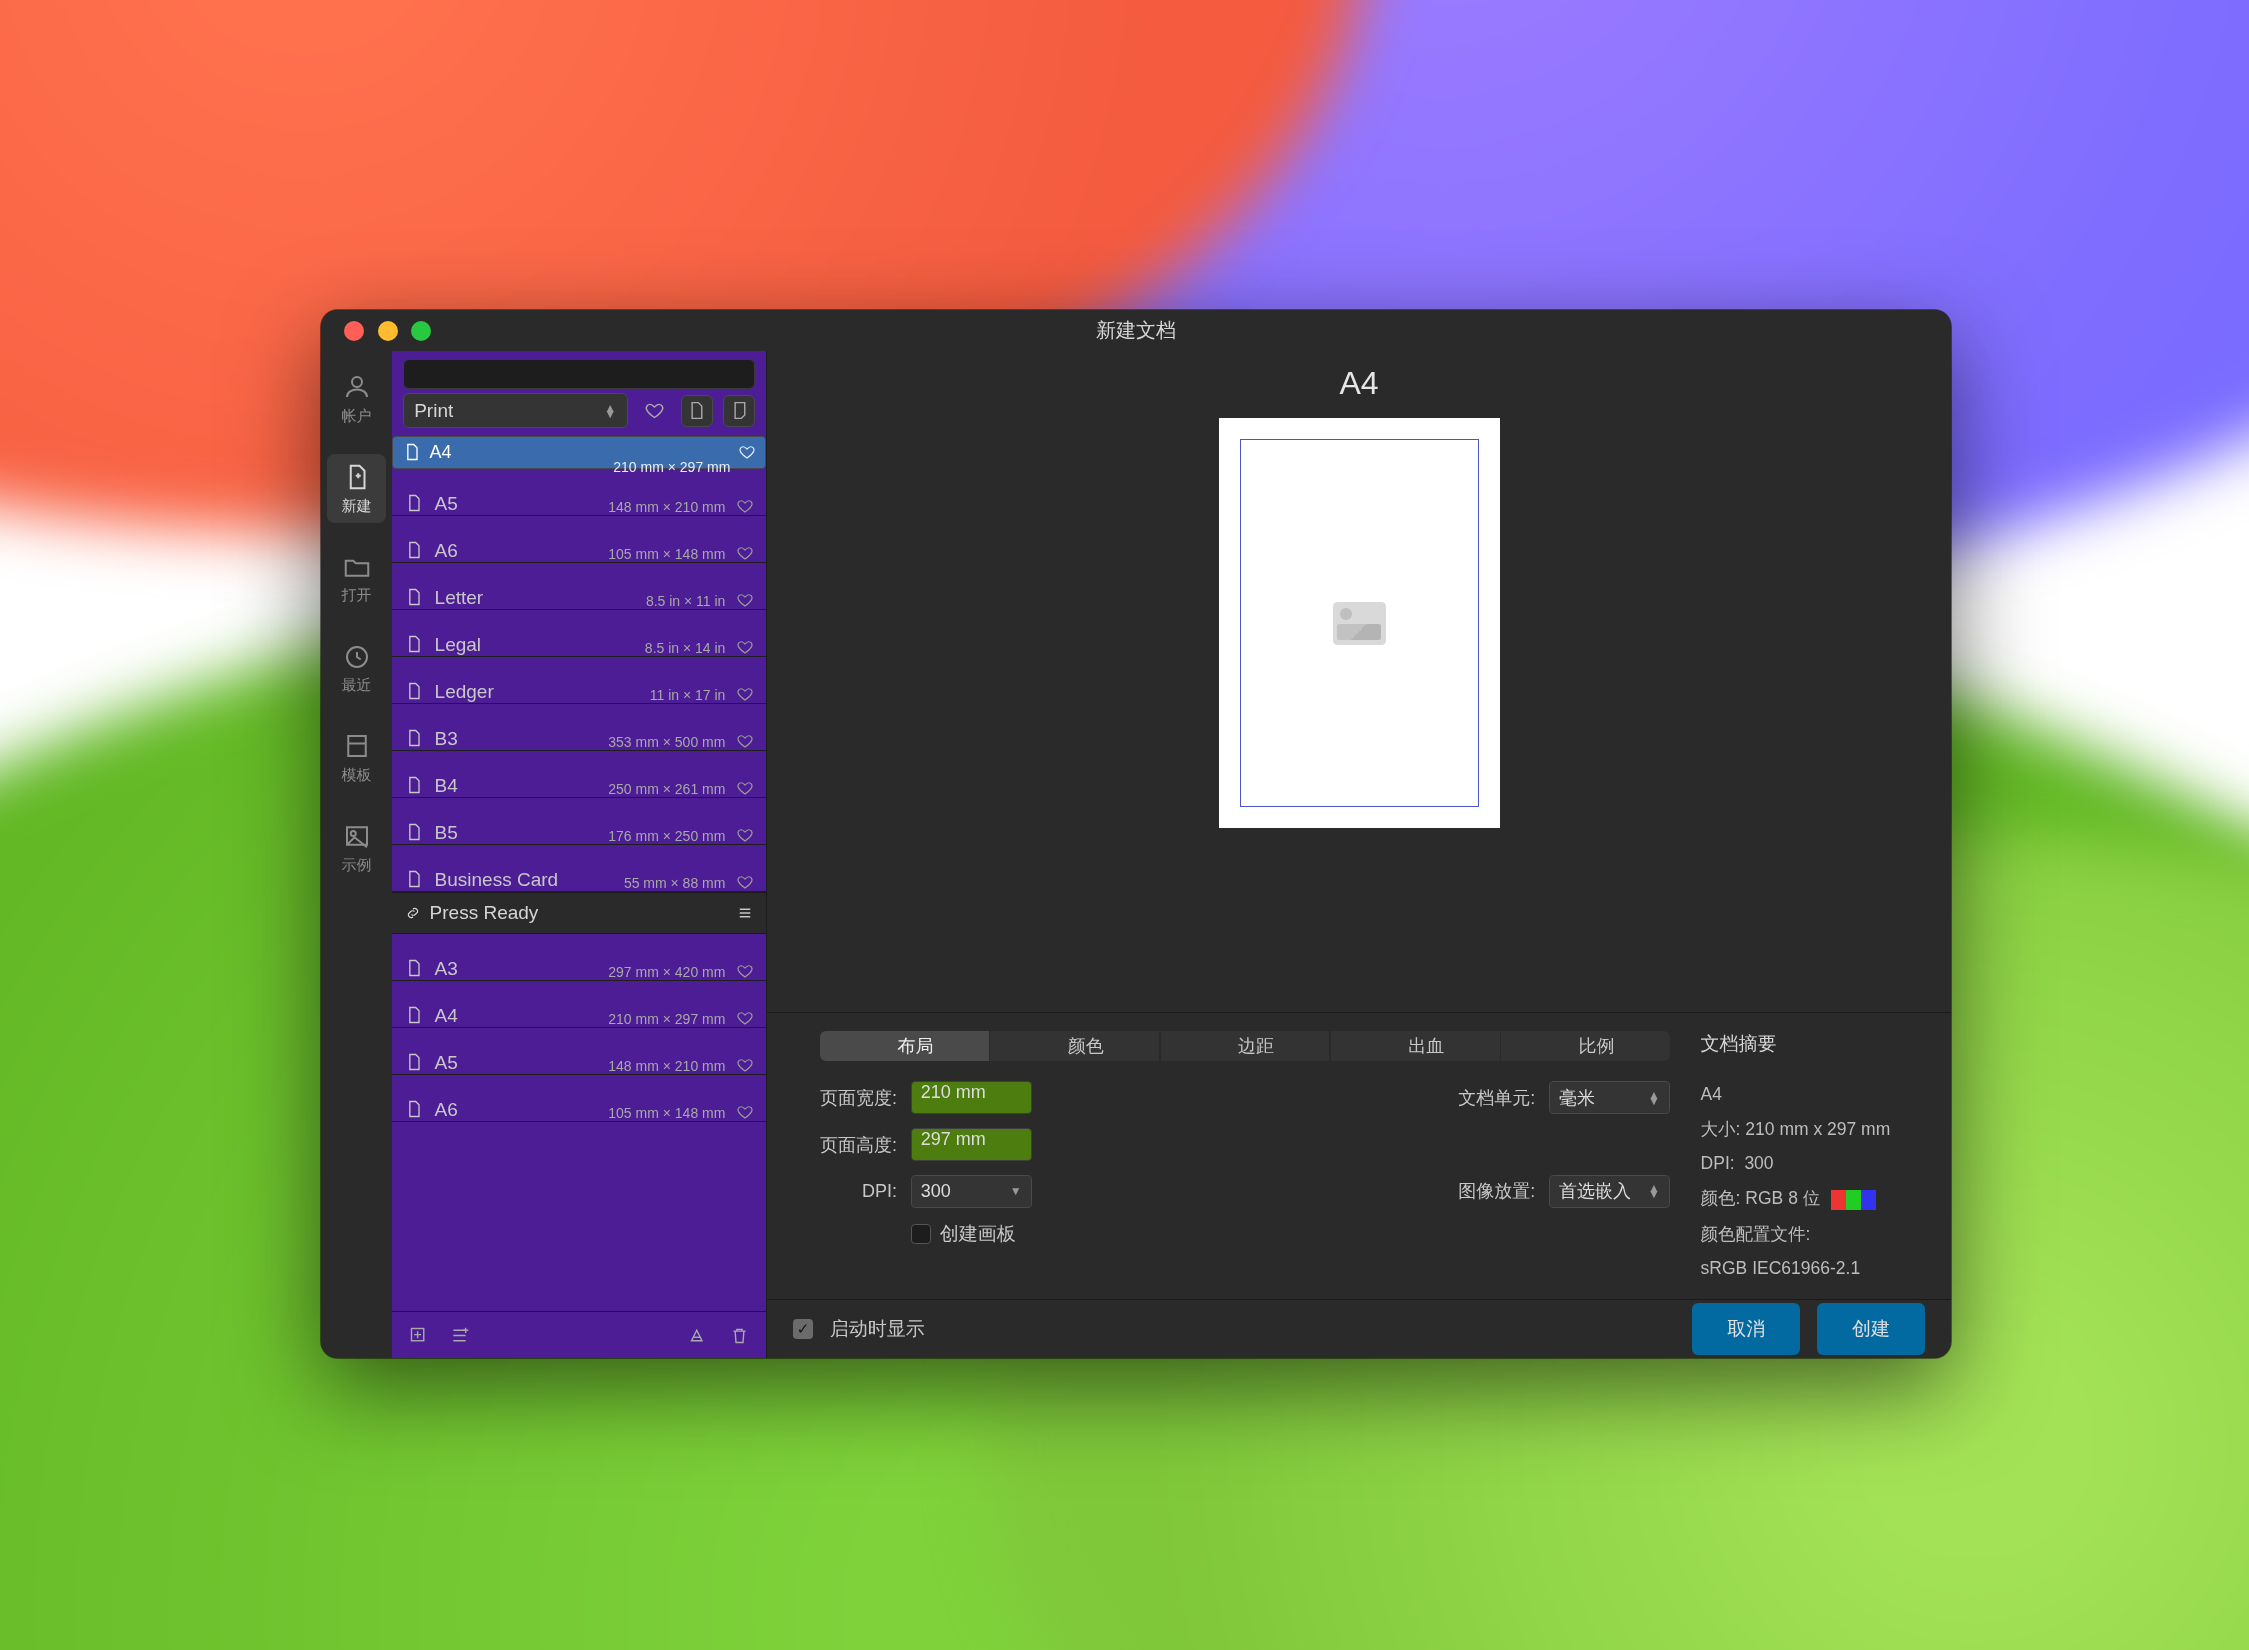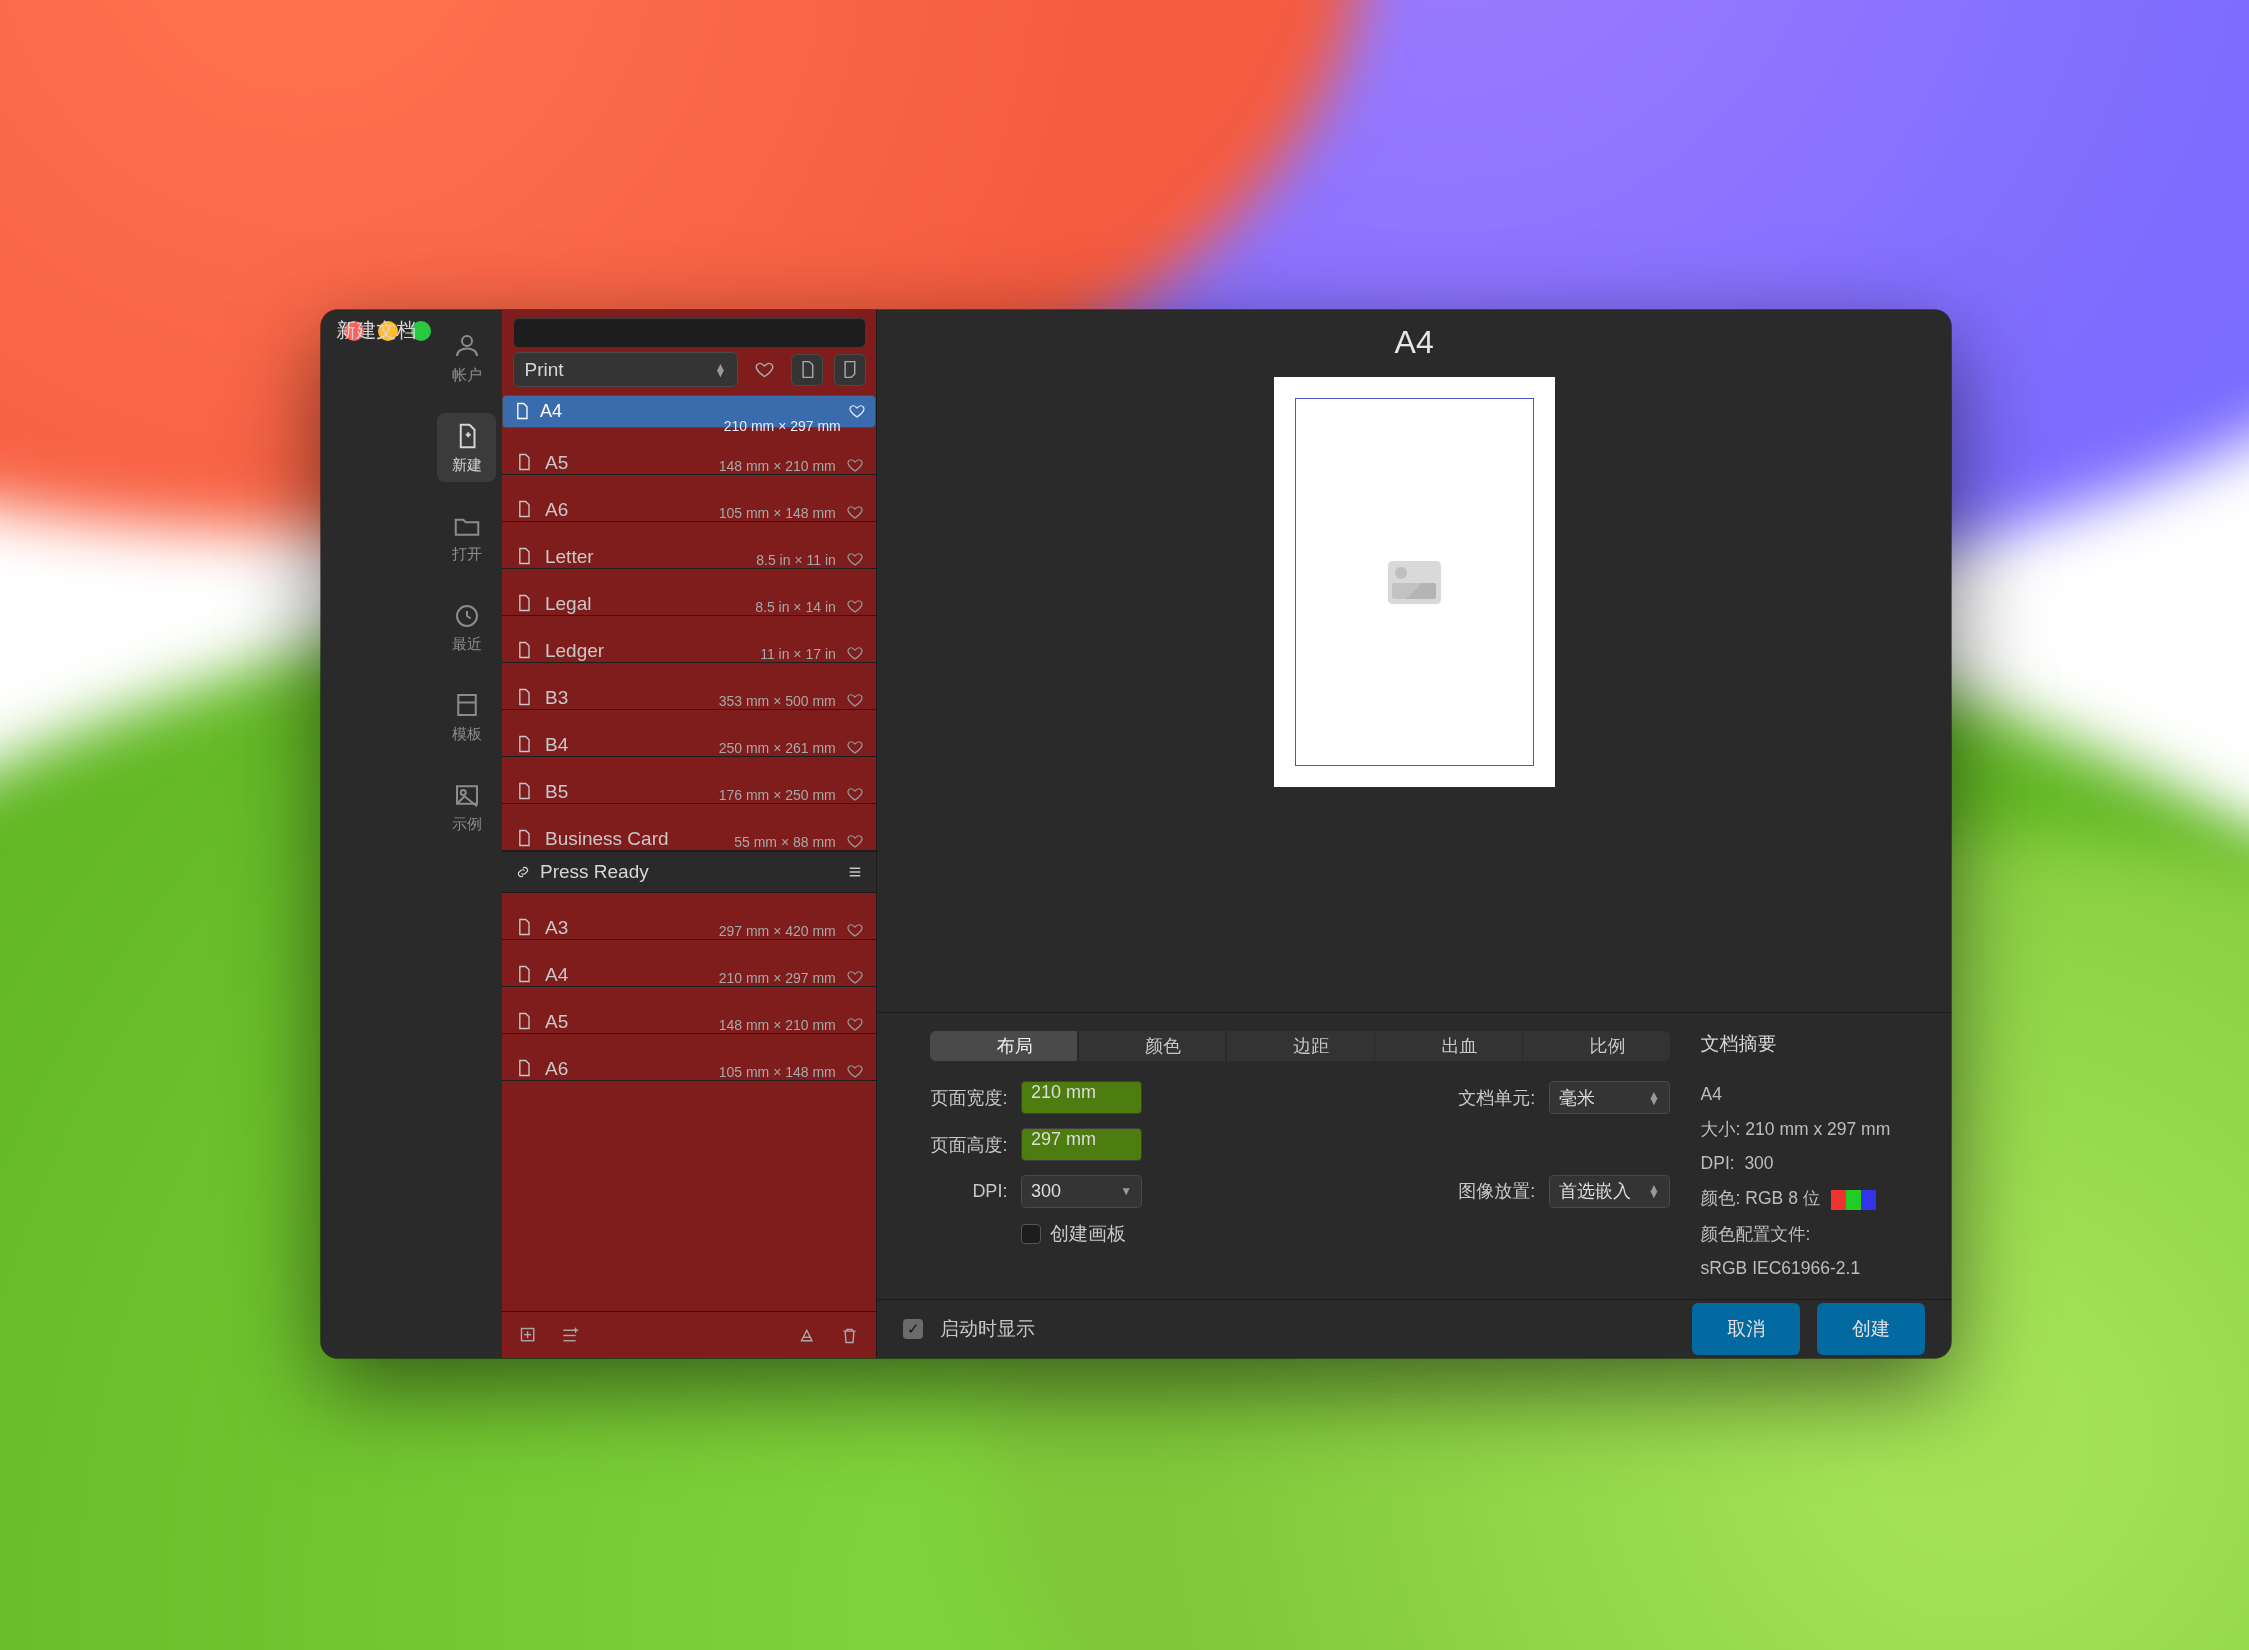--- a/index.html
+++ b/index.html
@@ -9,39 +9,39 @@
 .wallpaper { position:absolute; inset:0; }
 .wallpaper .layer { position:absolute; border-radius:50%; filter:blur(30px); }
 .wp-orange  { width:2125px; height:1215px; left:-759px; top:-683px; background:radial-gradient(circle,#ff704d 10%,#f45b3f 70%); }
 .wp-purple  { width:2581px; height:1518px; left:152px;  top:-911px; background:radial-gradient(circle,#9b7bff 5%,#7d6cff 55%,#6b6bff 100%); }
 .wp-green1  { width:3492px; height:2125px; left:-683px; top:547px;  background:radial-gradient(circle,#7fd23a 10%,#5fb522 70%); }
 .wp-green2  { width:1974px; height:1215px; left:987px; top:835px; background:radial-gradient(circle,#a3e256 10%,#7fc83a 70%); }
 
 
 .window { position:absolute; left:321px; top:310px; width:1630px; height:1048px;
           background:#2a2a2a; border-radius:16.7px; box-shadow:0 30px 91px rgba(0,0,0,.55),0 0 0 0.8px rgba(0,0,0,.6);
-          display:flex; flex-direction:row; color:#c8c8c8; font-size:19px; overflow:hidden; }
+          display:flex; flex-direction:column; color:#c8c8c8; font-size:19px; overflow:hidden; }
 
 
 .titlebar { height:41px; display:flex; align-items:center; position:relative; }
 .traffic  { display:flex; gap:13.7px; margin-left:23px; }
 .dot { width:20px; height:20px; border-radius:50%; }
 .dot.red{background:#ff5f57;} .dot.yel{background:#febc2e;} .dot.grn{background:#28c840;}
 .titlebar .title { position:absolute; left:0; right:0; text-align:center; font-size:20px; color:#d6d6d6; }
 
 
 .body { flex:1; display:flex; min-height:0; }
 .rail { width:71px; background:#2a2a2a; display:flex; flex-direction:column; align-items:center; padding-top:13.7px; gap:21px; }
 .rail-item { width:59px; display:flex; flex-direction:column; align-items:center; gap:4.6px; color:#8c8c8c; cursor:pointer; padding:7.6px 0; border-radius:7.6px; }
 .rail-item.active { background:#3b3b3b; color:#d6d6d6; }
 .rail-item svg { width:30px; height:30px; stroke:currentColor; fill:none; stroke-width:1.6; }
 .rail-item span { font-size:15px; }
 
 
-.presets { width:375px; background:#7f1d1d; display:flex; flex-direction:column; border-right:0.8px solid #1c1c1c; }
+.presets { width:375px; background:#4c1d95; display:flex; flex-direction:column; border-right:0.8px solid #1c1c1c; }
 .search-row { padding:7.6px 10.6px 4.6px; }
 .search { width:100%; height:30px; background:#1d1d1d; border:0.8px solid #3a3a3a; border-radius:6px; color:#bbb;
           padding:0 7.6px 0 29px; font-size:18px; position:relative; }
 .search-wrap { position:relative; }
 .search-wrap svg { position:absolute; left:9px; top:50%; transform:translateY(-50%); width:16.7px; height:16.7px; stroke:#888; fill:none; }
 
 .cat-row { display:flex; align-items:center; gap:10.6px; padding:0 10.6px 7.6px; }
 .cat-sel { flex:1; height:35px; background:#343434; border:0.8px solid #4a4a4a; border-radius:6px; color:#d6d6d6;
            padding:0 10.6px; display:flex; align-items:center; justify-content:space-between; font-size:19px; }
 .icon-btn { width:32px; height:32px; border-radius:6px; display:flex; align-items:center; justify-content:center; color:#aaa; cursor:pointer; }

